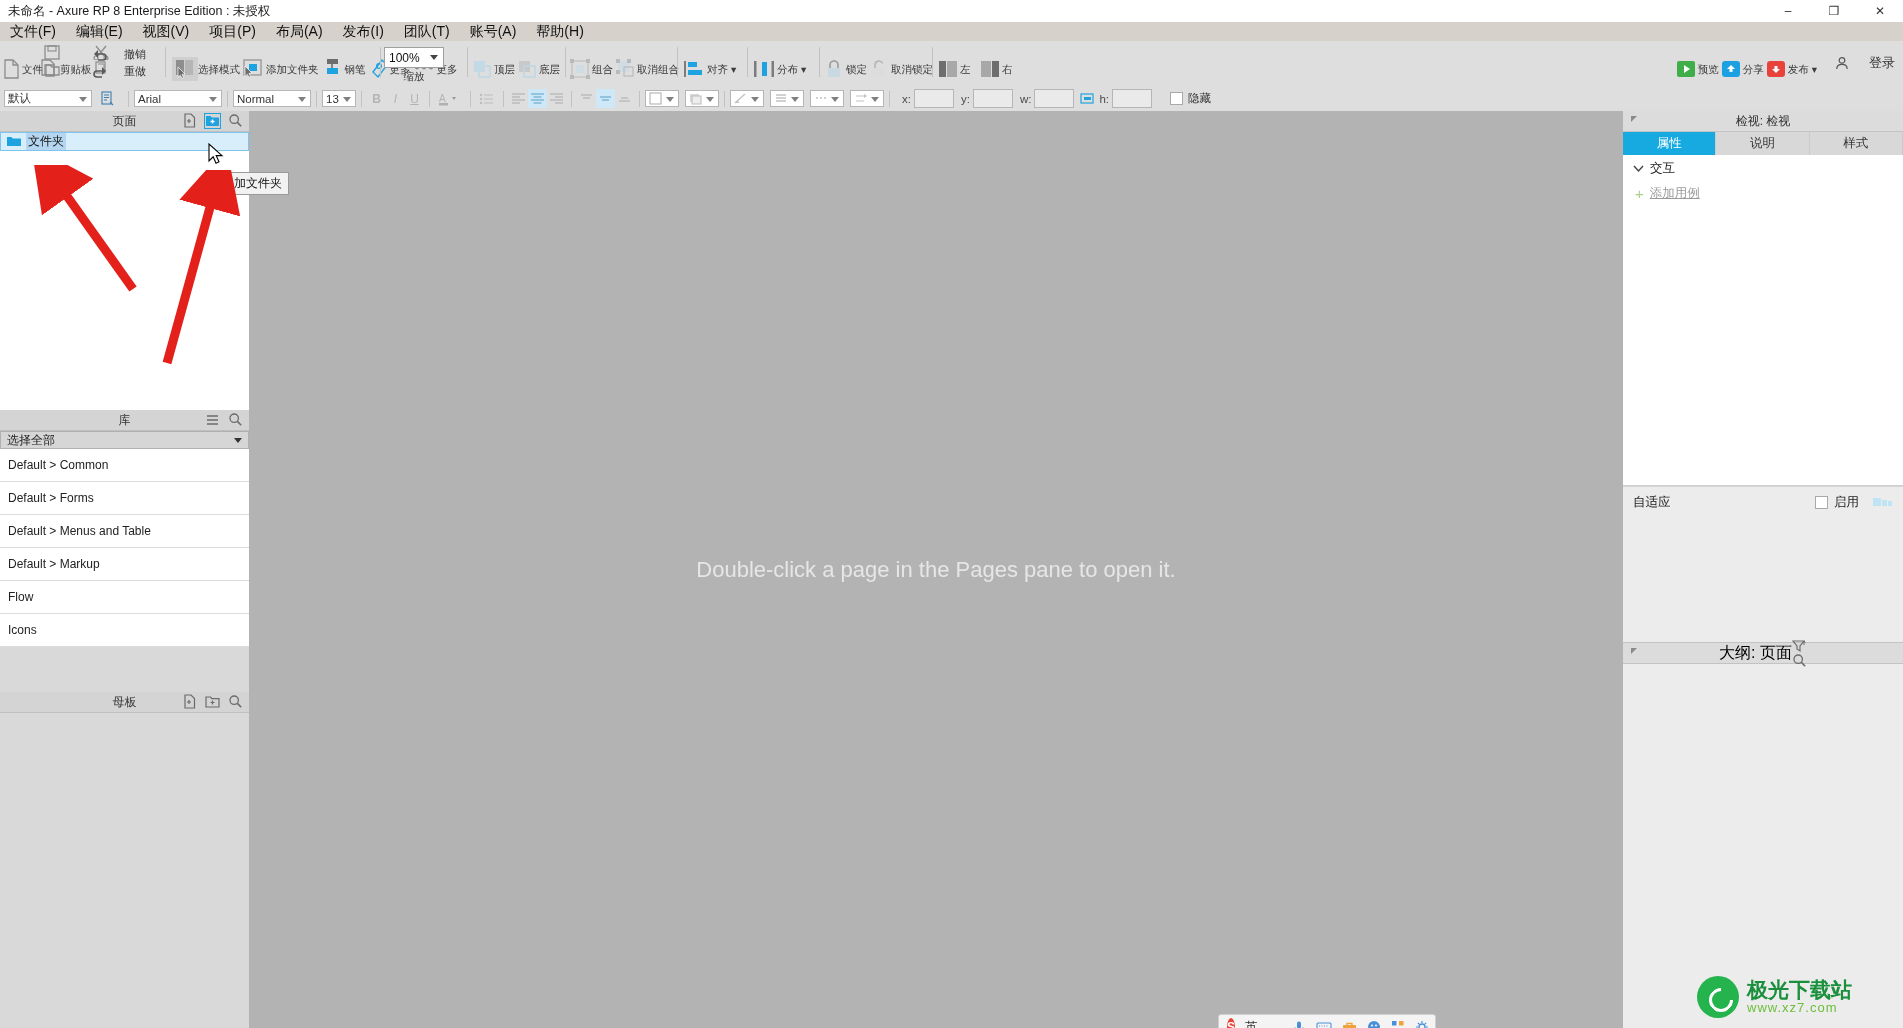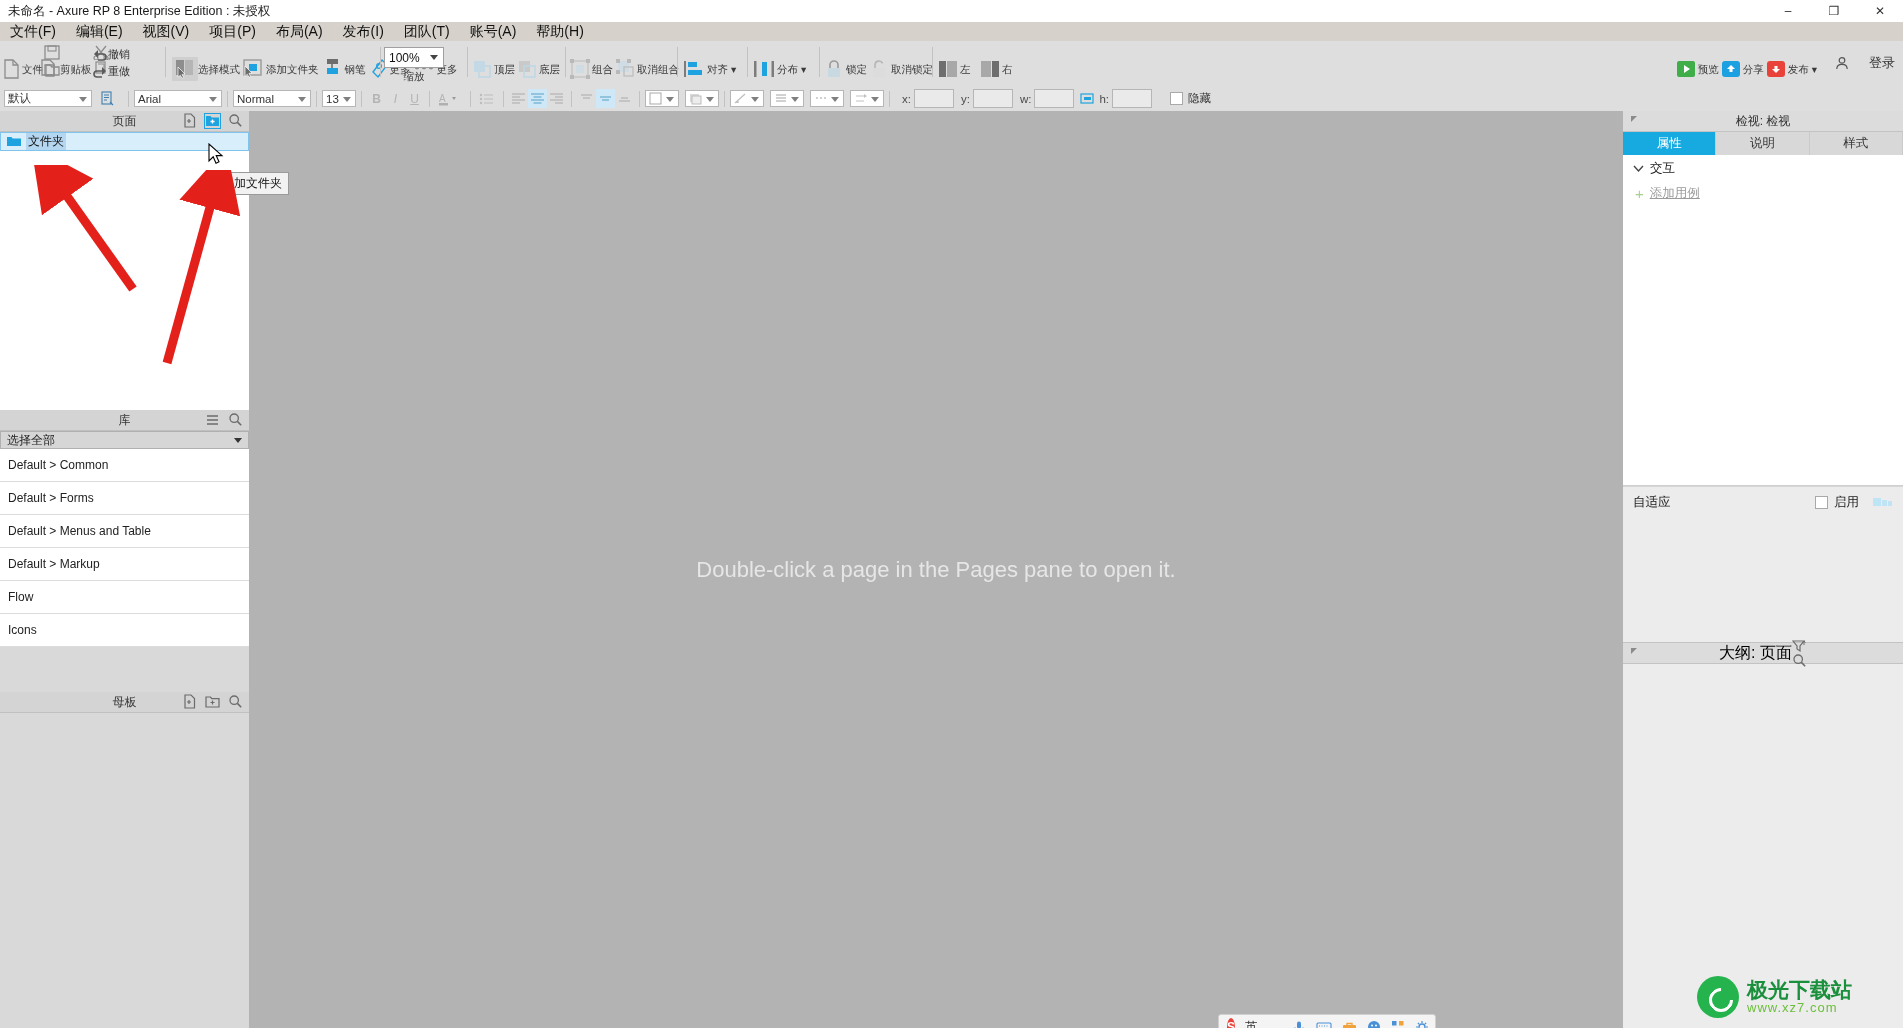--- a/index.html
+++ b/index.html
@@ -25,21 +25,21 @@
   
   .toolbar{position:absolute;left:0;top:41px;width:1903px;height:45px;background:#dedede;
     border-bottom:1px solid #c9c9c9;}
   .tgroup{position:absolute;top:0;height:45px;display:flex;align-items:flex-start;}
   .tbtn{display:flex;align-items:center;justify-content:flex-start;
     padding-top:16px;min-width:34px;}
   .tbtn .ico{height:24px;display:flex;align-items:center;justify-content:center;}
   .tbtn .lbl{font-size:10.5px;color:#3a3a3a;margin-top:1px;white-space:nowrap;line-height:11px;}
   .tsep{width:1px;height:30px;background:#c2c2c2;margin:6px 7px 0 7px;}
   .tbtn.sel .ico{background:#cfcfcf;border-radius:1px;}
-  .undoline{display:flex;align-items:center;gap:0;font-size:11px;color:#333;height:17px;}
+  .undoline{display:flex;align-items:center;gap:16px;font-size:11px;color:#333;height:17px;}
 
   .zoombox{display:flex;flex-direction:column;align-items:center;padding-top:6px;}
   .zoomsel{width:54px;height:19px;border:1px solid #a0a0a0;background:#fff;font-size:12px;
     display:flex;align-items:center;padding-left:4px;color:#111;position:relative;}
   .zoomsel .car{position:absolute;right:5px;top:7px;border-left:4px solid transparent;
     border-right:4px solid transparent;border-top:5px solid #444;}
 
   
   .trights{position:absolute;right:8px;top:0;height:45px;display:flex;align-items:flex-start;}
   .loginbox{display:flex;align-items:center;gap:20px;padding-top:13px;margin-left:18px;font-size:13px;color:#333;}

